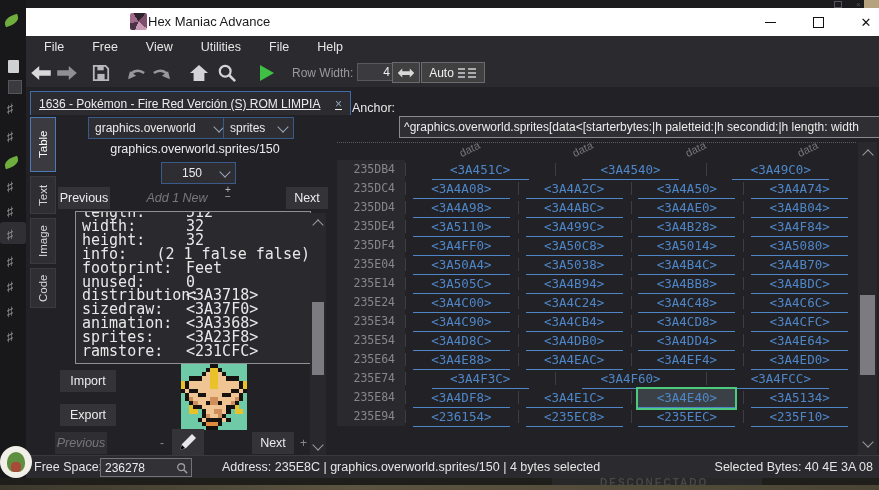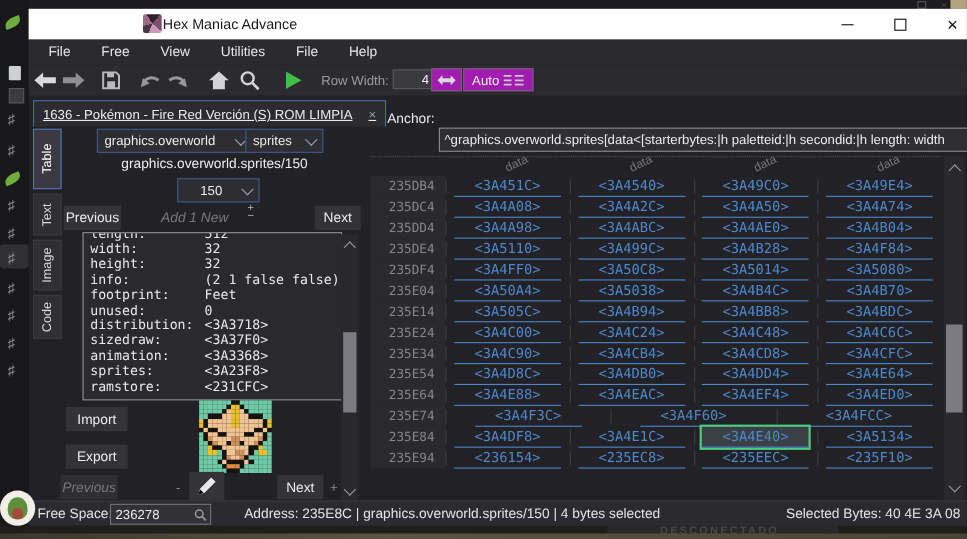--- a/index.html
+++ b/index.html
@@ -16,39 +16,39 @@
   .minline{width:11px;height:1px;background:#111;}
   .maxbox{width:9px;height:9px;border:1px solid #111;}
   
   .menubar{background:#2b2b2f;display:flex;align-items:center;padding-left:4px;}
   .menu-item{color:#e6e6e6;font-size:12.5px;padding:0 14px;line-height:23px;cursor:default;}
   .toolbar{background:#2b2b2f;border-bottom:1px solid #232327;}
   .tbtn{position:absolute;top:60px;width:26px;height:26px;display:flex;align-items:center;justify-content:center;}
   .tool-label{color:#9a9a9e;font-size:12px;}
   .tool-input{background:#3a3a3f;border:1px solid #57575c;color:#f0f0f0;font-size:12px;
               text-align:right;padding:0 4px;line-height:16px;}
-  .tool-box{background:#a21caf;border:1px solid #6a6a70;color:#f0f0f0;font-size:12px;
+  .tool-box{background:#404040;border:1px solid #6a6a70;color:#f0f0f0;font-size:12px;
             display:flex;align-items:center;justify-content:center;gap:3px;}
   
   .romtab{background:#2b2b30;border:1px solid #3f6ca8;border-bottom:none;color:#ececec;
           font-size:12px;display:flex;align-items:center;padding:0 8px;}
   .romtab .x{margin-left:auto;color:#8fa5bd;font-size:12px;}
   .sidetab{background:#2e2e33;color:#d8d8d8;font-size:11.5px;display:flex;align-items:center;justify-content:center;
            writing-mode:vertical-rl;transform:rotate(180deg);border:1px solid #3a3a3f;}
   .sidetab.active{background:#3a3a40;border:1px solid #4a7ab8;color:#fff;}
   
   .dd{background:#2d2d32;border:1px solid #3a5a8c;color:#ececec;font-size:12px;
       display:flex;align-items:center;padding:0 6px;justify-content:space-between;}
   .chev{width:7px;height:7px;border-right:1.5px solid #9aa7b8;border-bottom:1.5px solid #9aa7b8;
         transform:rotate(45deg);margin-top:-3px;}
   .lbl{color:#ececec;font-size:12.5px;}
   .btn{background:#333338;color:#ececec;font-size:12.5px;display:flex;align-items:center;justify-content:center;}
   .btn.dis{color:#76767c;font-style:italic;background:#2e2e33;}
   .fields{background:#2a2a2e;border:1px solid #8f8f94;overflow:hidden;
-          font-family:"DejaVu Sans Mono",monospace;font-size:12px;color:#e8e8e8;}
+          font-family:"DejaVu Sans Mono",monospace;font-size:15px;color:#e8e8e8;}
   .frow{display:flex;line-height:13.9px;white-space:pre;}
   .fname{width:104px;padding-left:6px;}
   .addnew{color:#77777d;font-style:italic;font-size:12.5px;display:flex;align-items:center;justify-content:center;}
   .spin{color:#b9b9bd;font-size:10px;line-height:7px;text-align:center;}
   .scroll-track{background:#29292d;}
   .scroll-thumb{background:#7b7b81;position:absolute;left:2px;right:2px;}
   .sc-chev{position:absolute;left:4px;width:7px;height:7px;border-right:1.6px solid #9a9a9f;border-bottom:1.6px solid #9a9a9f;}
   .sc-up{transform:rotate(-135deg);}
   .sc-down{transform:rotate(45deg);}
   
@@ -530,21 +530,20 @@
       <div class="abs wm" style="left: 572px; top: 143px;">data</div>
       <div class="abs wm" style="left: 685px; top: 143px;">data</div>
       <div class="abs wm" style="left: 797px; top: 143px;">data</div>
     </div>
   <div class="abs" id="hexgrid" style="left:337px;top:160px;width:519px;">
       <div class="hex-row">
         <div class="hex-addr">235DB4</div>
         <div class="hex-cell"><div class="ptr">&lt;3A451C&gt;</div></div>
         <div class="hex-cell"><div class="ptr">&lt;3A4540&gt;</div></div>
         <div class="hex-cell"><div class="ptr">&lt;3A49C0&gt;</div></div>
-        <div class="hex-cell"><div class="ptr">&lt;3A49E4&gt;</div></div>
       </div>
       <div class="hex-row">
         <div class="hex-addr">235DC4</div>
         <div class="hex-cell"><div class="ptr">&lt;3A4A08&gt;</div></div>
         <div class="hex-cell"><div class="ptr">&lt;3A4A2C&gt;</div></div>
         <div class="hex-cell"><div class="ptr">&lt;3A4A50&gt;</div></div>
         <div class="hex-cell"><div class="ptr">&lt;3A4A74&gt;</div></div>
       </div>
       <div class="hex-row">
         <div class="hex-addr">235DD4</div>

